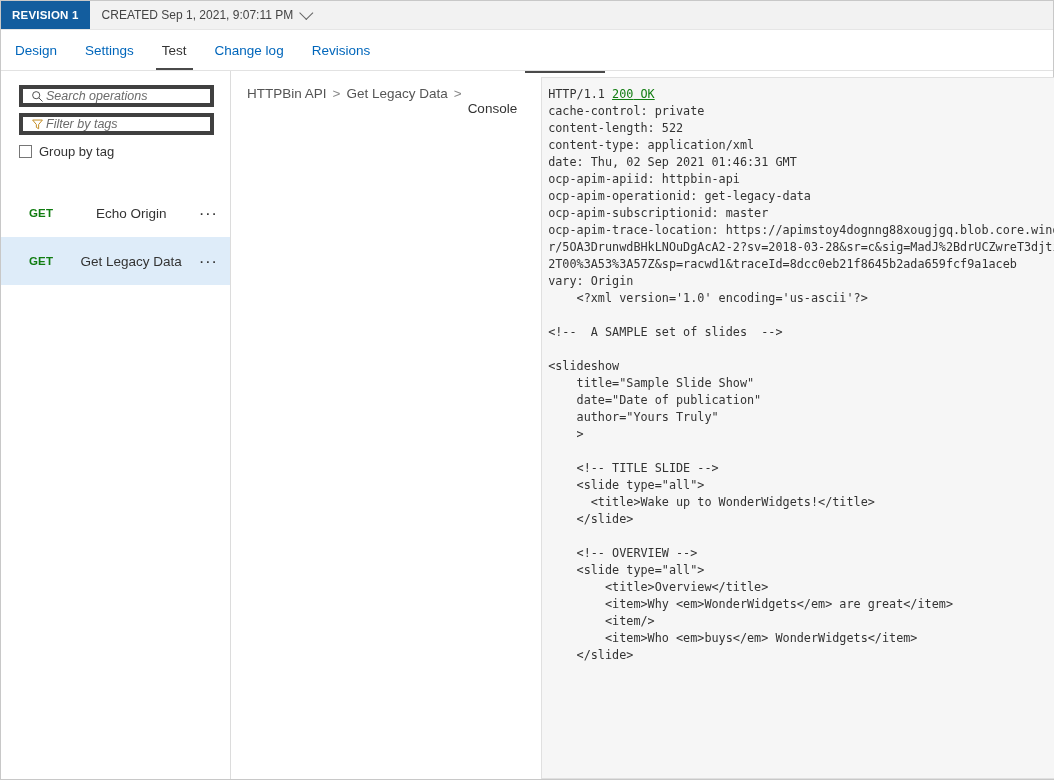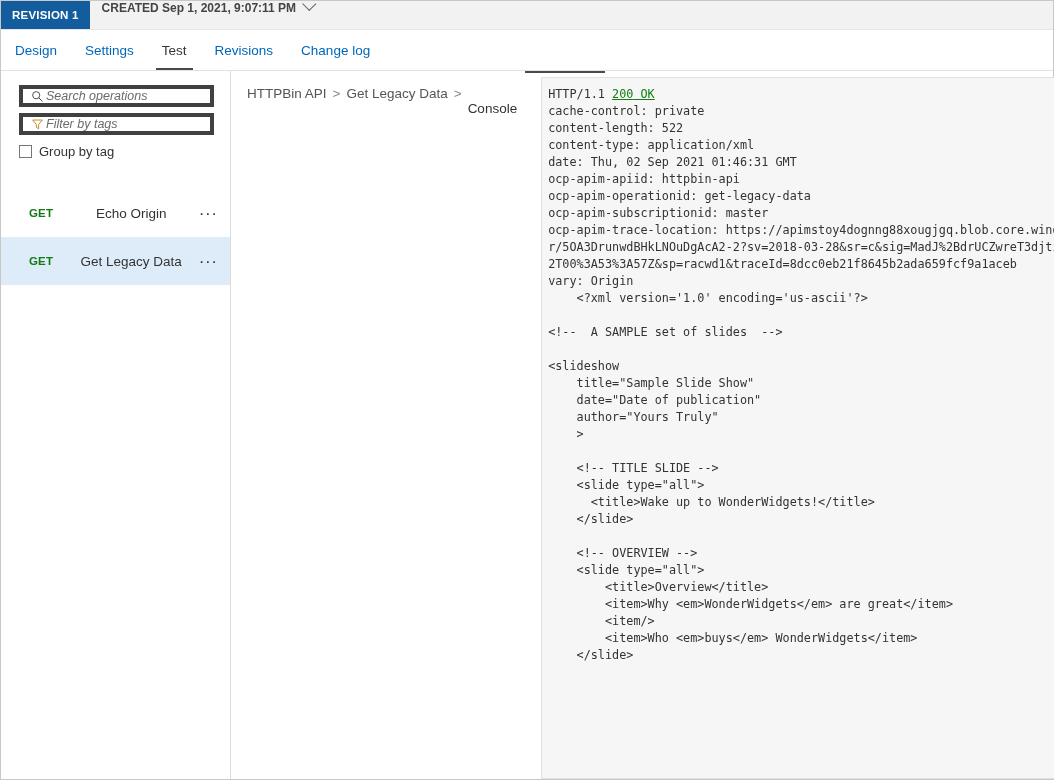--- a/index.html
+++ b/index.html
@@ -41,26 +41,25 @@
     color: #ffffff;
     font-weight: bold;
     font-size: 11.5px;
     letter-spacing: .2px;
     display: flex;
     align-items: center;
     padding: 0 11px;
   }
   .revision-created {
     display: flex;
-    align-items: flex-start;
+    align-items: center;
     padding-left: 12px;
     font-size: 12px;
     color: #444444;
     gap: 9px;
-    font-weight: bold;
   }
   .chev-down {
     display: inline-block;
     width: 9px;
     height: 9px;
     border-left: 1.4px solid #666;
     border-bottom: 1.4px solid #666;
     transform: rotate(-45deg) translate(1px, -2px);
   }
 
@@ -366,22 +365,22 @@
     <div class="revision-created">
       <span>CREATED Sep 1, 2021, 9:07:11 PM</span>
       <span class="chev-down"></span>
     </div>
   </div>
 
   <div class="tabs">
     <div class="tab">Design</div>
     <div class="tab">Settings</div>
     <div class="tab active">Test</div>
+    <div class="tab">Change log</div>
     <div class="tab">Revisions</div>
-    <div class="tab">Change log</div>
   </div>
 
   <div class="body">
 
     <div class="sidebar">
 
       <div class="field">
         <span class="ficon">
           <svg width="13" height="13" viewBox="0 0 16 16">
             <circle cx="6.4" cy="6.4" r="4.4" fill="none" stroke="#4a4a4a" stroke-width="1.2"></circle>

